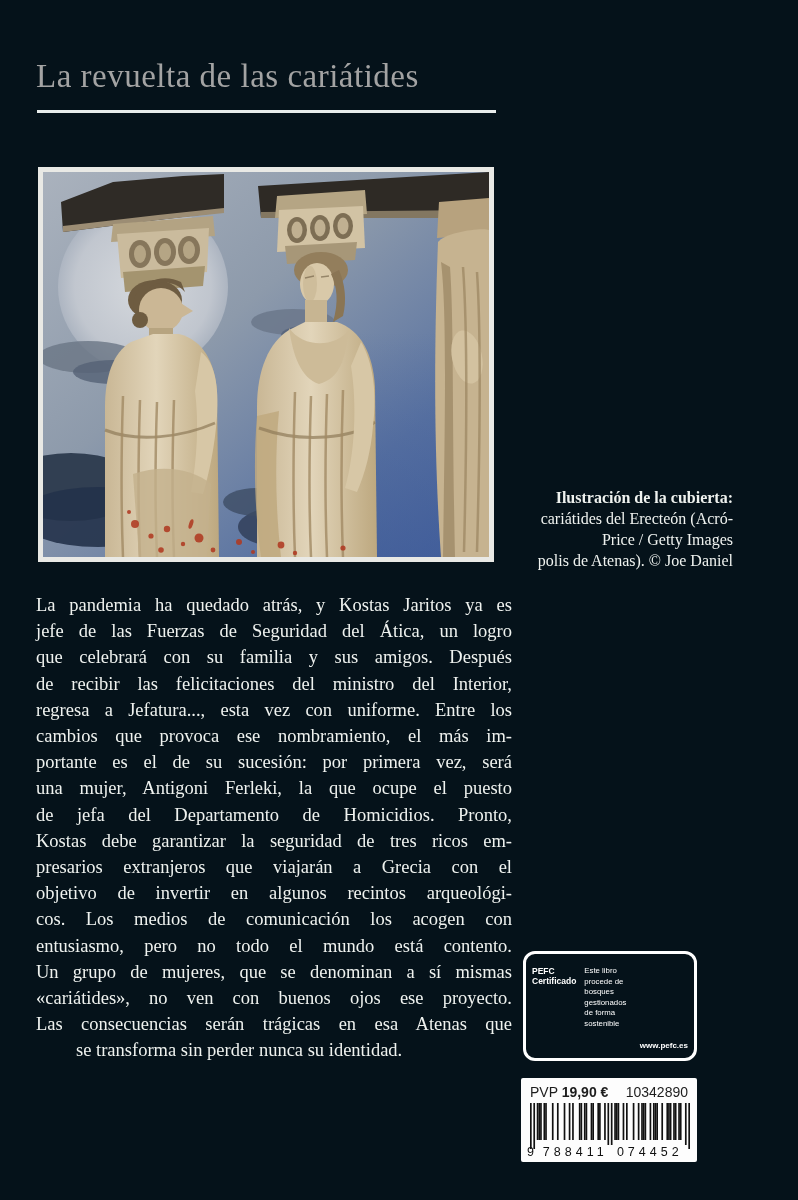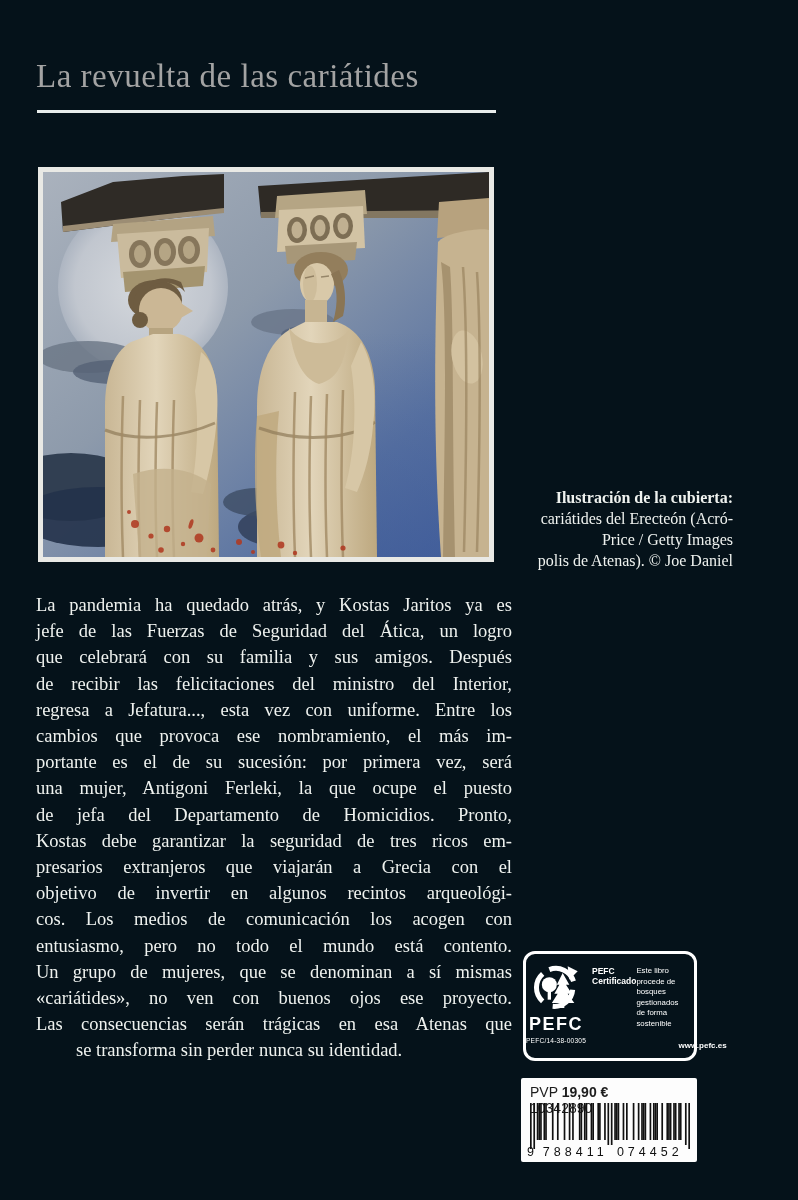--- a/index.html
+++ b/index.html
@@ -28,21 +28,21 @@
   .pefc-word{font-weight:700;font-size:18px;letter-spacing:1.5px;line-height:1;margin-top:2px;}
   .pefc-code{font-size:6.6px;letter-spacing:.2px;margin-top:4px;white-space:nowrap;}
   .pefc-right{flex:1;padding:12px 6px 8px 6px;display:flex;flex-direction:row;}
   .pefc-heading{font-size:8.5px;font-weight:700;margin-bottom:10px;}
   .pefc-body{font-size:7.8px;line-height:10.5px;}
   .pefc-url{font-size:8px;font-weight:700;margin-top:auto;}
 
   .price-box{position:absolute;left:521px;top:1078px;width:176px;height:84px;background:#fdfdfd;
              border-radius:2px;font-family:"Liberation Sans", sans-serif;color:#1d1d1d;}
   .price-row{position:absolute;left:9px;right:9px;top:6px;display:flex;justify-content:space-between;
-             font-size:14px;flex-direction:column;}
+             font-size:14px;}
   .pvp-price{font-weight:700;}
   .ean-svg{position:absolute;left:9px;top:25px;}
   .ean-digits{position:absolute;left:6px;right:10px;bottom:3px;display:flex;font-size:12.5px;
               color:#111;}
   .ean-first{width:11px;text-align:left;}
   .ean-group{flex:1;text-align:center;background:#fdfdfd;letter-spacing:4px;}
 </style>
 </head>
 <body>
 
@@ -207,33 +207,20 @@
       <div class="syn-line">objetivo de invertir en algunos recintos arqueológi-</div>
       <div class="syn-line">cos. Los medios de comunicación los acogen con</div>
       <div class="syn-line">entusiasmo, pero no todo el mundo está contento.</div>
       <div class="syn-line">Un grupo de mujeres, que se denominan a sí mismas</div>
       <div class="syn-line">«cariátides», no ven con buenos ojos ese proyecto.</div>
       <div class="syn-line">Las consecuencias serán trágicas en esa Atenas que</div>
       <div class="syn-line">se transforma sin perder nunca su identidad.</div>
     </div>
 
   <div class="pefc-box">
-    <div class="pefc-left">
-      <svg width="50" height="50" viewBox="0 0 60 60">
-        <path d="M14,46 A22,22 0 0 1 14,13" stroke="#fff" stroke-width="6" fill="none"></path>
-        <path d="M22,8 A22,22 0 0 1 51,22" stroke="#fff" stroke-width="6" fill="none"></path>
-        <polygon points="44,4 56,10 46,20" fill="#fff"></polygon>
-        <path d="M50,32 A22,22 0 0 1 26,52" stroke="#fff" stroke-width="6" fill="none"></path>
-        <circle cx="22" cy="26" r="9" fill="#fff"></circle>
-        <rect x="20" y="33" width="4" height="11" fill="#fff"></rect>
-        <polygon points="38,12 46,26 42,26 49,37 44,37 52,48 40,48 40,54 35,54 35,48 25,48 32,37 28,37 34,26 31,26" fill="#fff"></polygon>
-      </svg>
-      <div class="pefc-word">PEFC</div>
-      <div class="pefc-code">PEFC/14-38-00305</div>
-    </div>
     <div class="pefc-right">
       <div class="pefc-heading">PEFC Certificado</div>
       <div class="pefc-body">
 
       <div>Este libro procede de</div>
           <div>bosques gestionados</div>
           <div>de forma sostenible</div>
         </div>
       <div class="pefc-url">www.pefc.es</div>
     </div>

